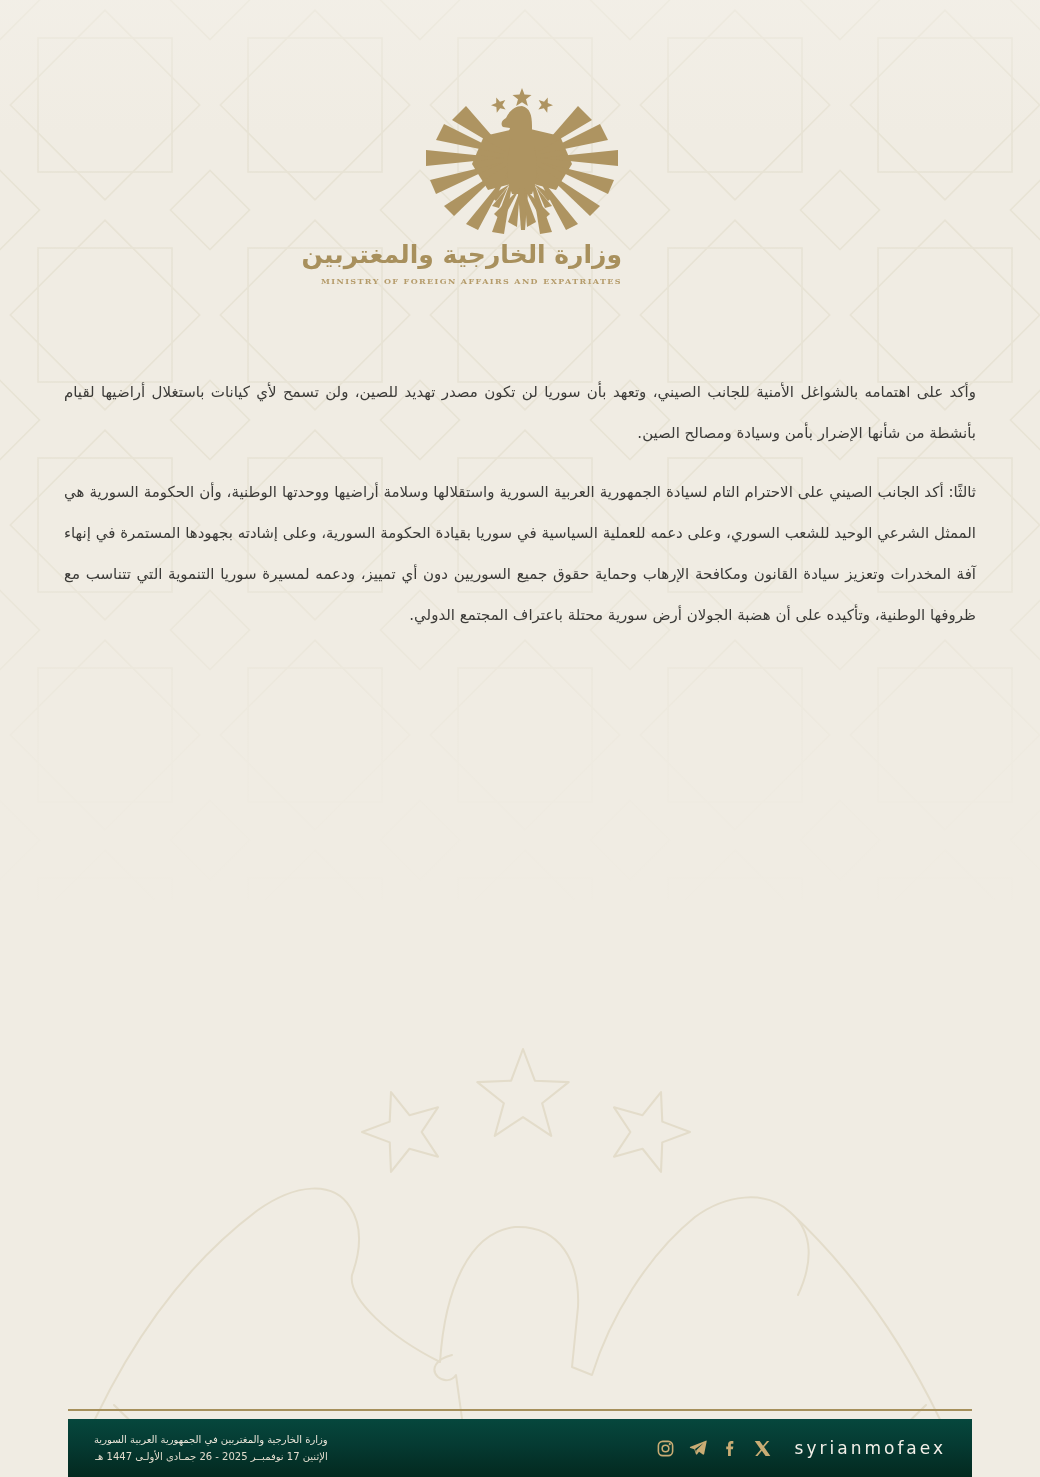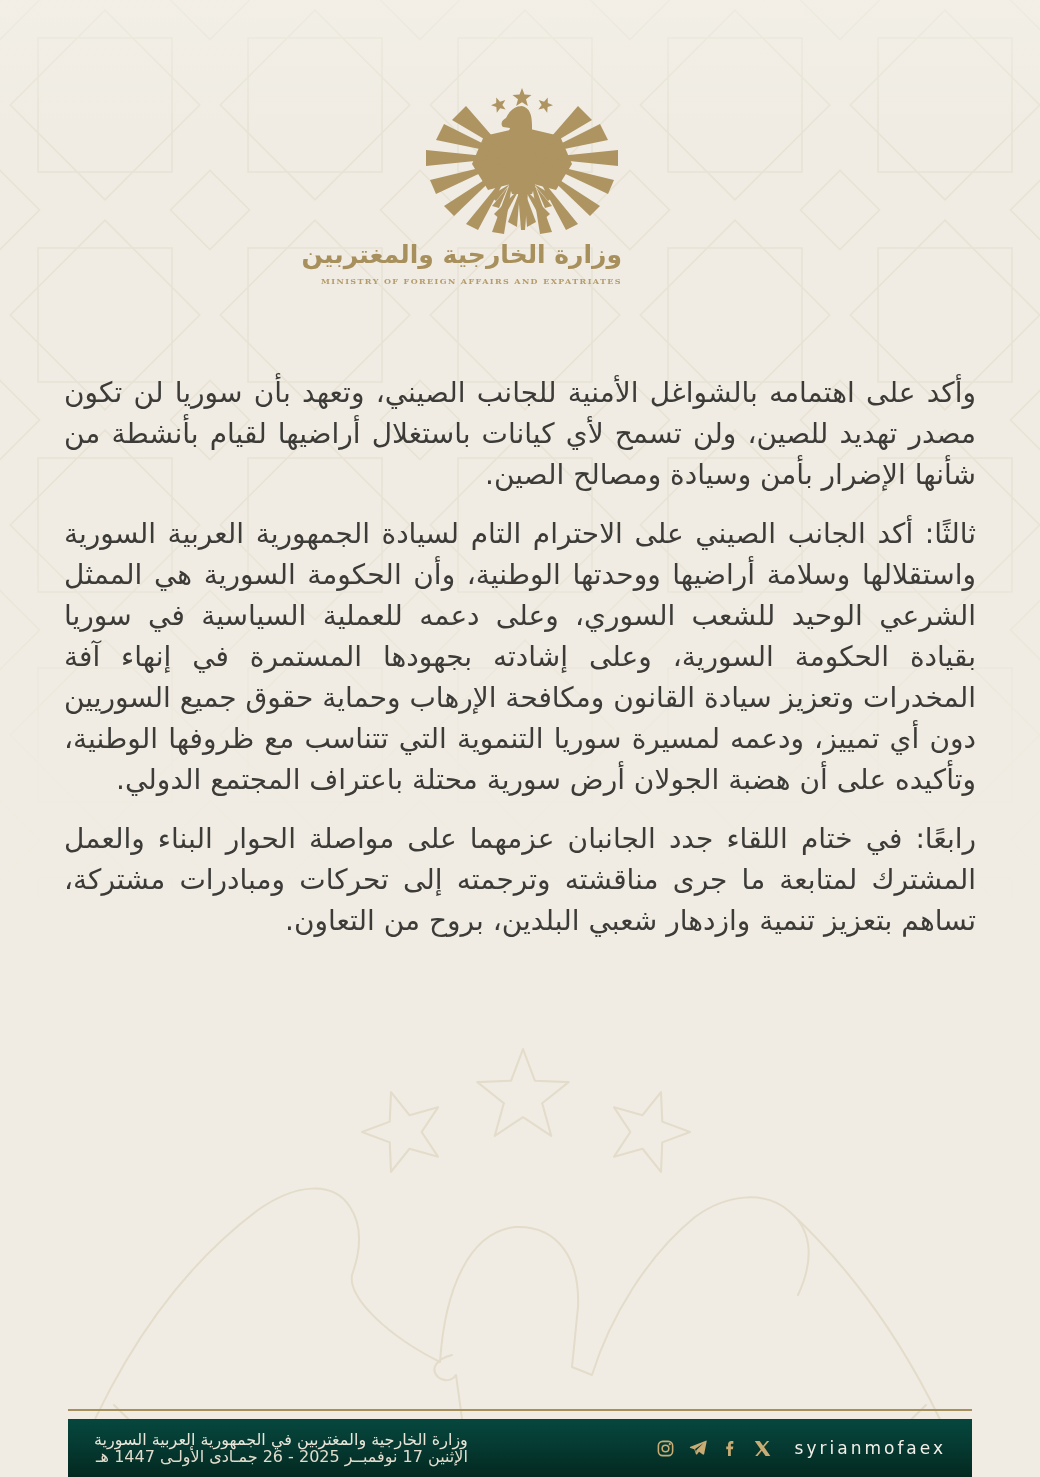--- a/index.html
+++ b/index.html
@@ -19,34 +19,34 @@
   
   .content{position:absolute;inset:0;z-index:3;}
   .emblem{position:absolute;top:86px;left:422px;width:200px;text-align:center;}
   .emblem svg.eagle{display:block;margin:0 auto;}
   .calligraphy{margin-top:2px;color:#A8905D;font-weight:bold;font-size:25px;
     line-height:30px;letter-spacing:0px;white-space:nowrap;}
   .caption-en{margin-top:6px;color:#B59C6B;font-size:8px;letter-spacing:1.4px;
     white-space:nowrap;font-family:"DejaVu Serif",serif;font-weight:bold;}
   .doc-text{position:absolute;top:372px;right:64px;left:64px;
     direction:rtl;text-align:justify;color:#3C3B38;
-    font-size:28px;line-height:41px;}
+    font-size:15px;line-height:41px;}
   .doc-text p{margin:0 0 18px 0;}
   
   .footer-rule{position:absolute;left:68px;top:1409px;width:904px;height:2px;
     background:#A6905C;z-index:4;}
   .footer-bar{position:absolute;left:68px;top:1419px;width:904px;height:58px;
     z-index:4;background:linear-gradient(180deg,#06473D 0%,#053A32 45%,#03291F 100%);
     display:flex;align-items:center;justify-content:space-between;
     padding:0 26px;box-sizing:border-box;}
   .footer-left{display:flex;align-items:center;gap:15px;direction:ltr;}
   .footer-left .icons{display:flex;align-items:center;gap:13px;}
   .footer-left .icons svg{display:block;}
   .handle{color:#F2EFE8;font-size:17px;letter-spacing:3px;margin-left:8px;}
-  .footer-right{direction:rtl;text-align:right;color:#EAE5D9;font-size:16px;
+  .footer-right{direction:rtl;text-align:right;color:#EAE5D9;font-size:10px;
     line-height:17px;white-space:nowrap;}
   .footer-right .l2{color:#E2DCCD;}
   .gold{fill:#AE9461;}
 </style>
 </head>
 <body>
 
 <div class="page">
 
   <svg class="bg-pattern" width="1040" height="1477" xmlns="http://www.w3.org/2000/svg">
@@ -124,21 +124,20 @@
           <path d="M114,101 L130,120 L123,122 Z"></path>
         </g>
       </svg>
       <div class="calligraphy">وزارة الخارجية والمغتربين</div>
       <div class="caption-en">MINISTRY OF FOREIGN AFFAIRS AND EXPATRIATES</div>
     </header>
 
     <main class="doc-text">
       <p>وأكد على اهتمامه بالشواغل الأمنية للجانب الصيني، وتعهد بأن سوريا لن تكون مصدر تهديد للصين، ولن تسمح لأي كيانات باستغلال أراضيها لقيام بأنشطة من شأنها الإضرار بأمن وسيادة ومصالح الصين.</p>
       <p>ثالثًا: أكد الجانب الصيني على الاحترام التام لسيادة الجمهورية العربية السورية واستقلالها وسلامة أراضيها ووحدتها الوطنية، وأن الحكومة السورية هي الممثل الشرعي الوحيد للشعب السوري، وعلى دعمه للعملية السياسية في سوريا بقيادة الحكومة السورية، وعلى إشادته بجهودها المستمرة في إنهاء آفة المخدرات وتعزيز سيادة القانون ومكافحة الإرهاب وحماية حقوق جميع السوريين دون أي تمييز، ودعمه لمسيرة سوريا التنموية التي تتناسب مع ظروفها الوطنية، وتأكيده على أن هضبة الجولان أرض سورية محتلة باعتراف المجتمع الدولي.</p>
-      <p>رابعًا: في ختام اللقاء جدد الجانبان عزمهما على مواصلة الحوار البناء والعمل المشترك لمتابعة ما جرى مناقشته وترجمته إلى تحركات ومبادرات مشتركة، تساهم بتعزيز تنمية وازدهار شعبي البلدين، بروح من التعاون.</p>
     </main>
   </div>
 
   <div class="footer-rule"></div>
   <footer class="footer-bar">
     <div class="footer-left">
       <div class="icons">
         <svg width="19" height="19" viewBox="0 0 24 24">
           <g fill="none" stroke="#C9AC74" stroke-width="2">
             <rect x="3" y="3" width="18" height="18" rx="5.5"></rect>

